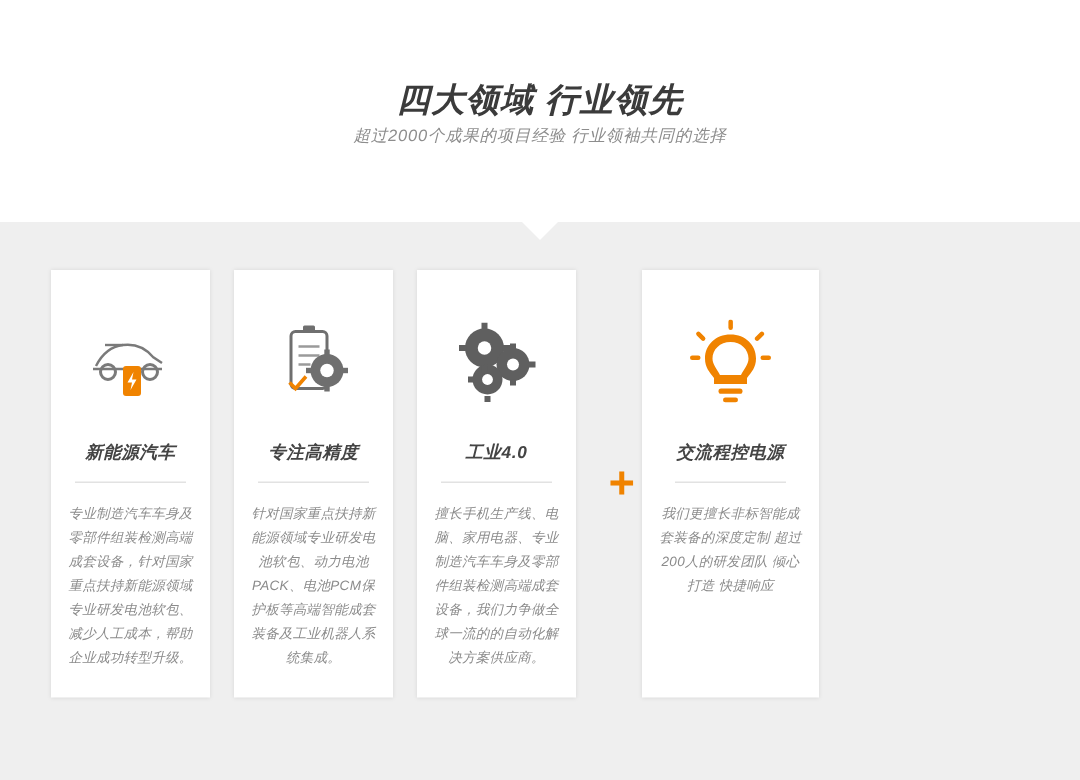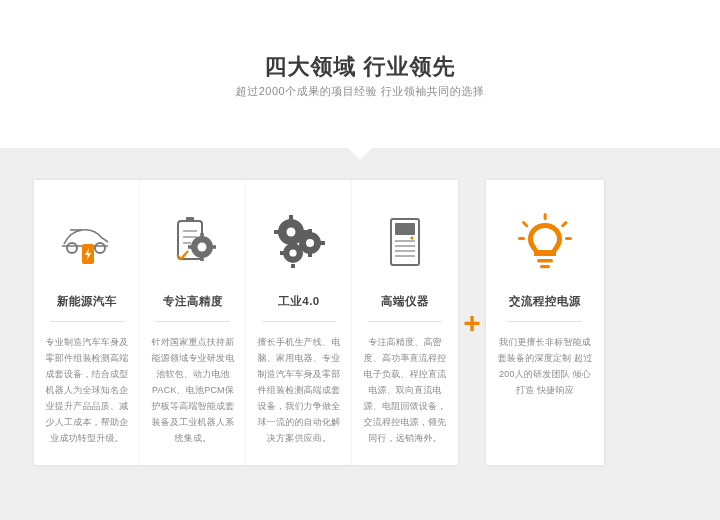--- a/index.html
+++ b/index.html
@@ -11,20 +11,21 @@
     height: 520px;
     background: #ffffff;
     font-family: "Liberation Sans", sans-serif;
     overflow: hidden;
   }
   .page {
     position: relative;
     width: 720px;
     height: 520px;
     background: #6d28d9;
+    font-style: italic;
   }
   
   .header {
     position: relative;
     width: 720px;
     height: 148px;
     background: #ffffff;
     box-sizing: border-box;
     padding-top: 52px;
     text-align: center;
@@ -65,20 +66,21 @@
     left: 34px;
     width: 652px;
     display: flex;
     align-items: flex-start;
   }
   .card {
     width: 106px;
     min-height: 285px;
     background: #ffffff;
     box-shadow: 0 0 3px rgba(0,0,0,0.10);
+    margin-right: 16px;
     box-sizing: border-box;
     padding: 26px 10px 18px 10px;
     text-align: center;
   }
   .card:last-child { margin-right: 0; }
   .card.wide {
     width: 118px;
   }
   .icon-wrap {
     height: 72px;
@@ -147,21 +149,21 @@
               <path d="M14 14 L26 14"></path>
             </g>
             <circle cx="16" cy="32" r="5" fill="none" stroke="#7a7a7a" stroke-width="2"></circle>
             <circle cx="44" cy="32" r="5" fill="none" stroke="#7a7a7a" stroke-width="2"></circle>
             <rect x="26" y="28" width="12" height="20" rx="2" fill="#f08300"></rect>
             <path d="M33 32 L29 39 L32 39 L31 44 L35 37 L32 37 Z" fill="#ffffff"></path>
           </svg>
         </div>
         <div class="card-title">新能源汽车</div>
         <div class="divider"></div>
-        <div class="card-desc">专业制造汽车车身及零部件组装检测高端成套设备，结合成型机器人为全球知名企业提升产品品质、减少人工成本，帮助企业成功转型升级。</div>
+        <div class="card-desc">专业制造汽车车身及零部件组装检测高端成套设备，针对国家重点扶持新能源领域专业研发电池软包、减少人工成本，帮助企业成功转型升级。</div>
       </div>
 
       <div class="card">
         <div class="icon-wrap">
           <svg width="58" height="54" viewBox="0 0 58 54">
             <rect x="14" y="6" width="24" height="38" rx="3" fill="none" stroke="#6f6f6f" stroke-width="2"></rect>
             <rect x="22" y="2" width="8" height="5" rx="1" fill="#6f6f6f"></rect>
             <path d="M19 16 L33 16 M19 22 L33 22 M19 28 L27 28" stroke="#9a9a9a" stroke-width="1.6"></path>
             <circle cx="38" cy="32" r="11" fill="#6f6f6f"></circle>
             <circle cx="38" cy="32" r="4.5" fill="#ffffff"></circle>
@@ -203,38 +205,20 @@
               <rect x="22" y="49" width="4" height="4"></rect>
               <rect x="11" y="36" width="4" height="4"></rect>
             </g>
           </svg>
         </div>
         <div class="card-title">工业4.0</div>
         <div class="divider"></div>
         <div class="card-desc">擅长手机生产线、电脑、家用电器、专业制造汽车车身及零部件组装检测高端成套设备，我们力争做全球一流的的自动化解决方案供应商。</div>
       </div>
 
-      <div class="card">
-        <div class="icon-wrap">
-          <svg width="52" height="54" viewBox="0 0 52 54">
-            <rect x="12" y="4" width="28" height="46" rx="2" fill="none" stroke="#6f6f6f" stroke-width="2"></rect>
-            <rect x="16" y="8" width="20" height="12" rx="1" fill="#6f6f6f"></rect>
-            <g stroke="#9a9a9a" stroke-width="1.5">
-              <path d="M16 26 L36 26"></path>
-              <path d="M16 31 L36 31"></path>
-              <path d="M16 36 L36 36"></path>
-              <path d="M16 41 L36 41"></path>
-            </g>
-            <circle cx="33" cy="23" r="1.6" fill="#f08300"></circle>
-          </svg>
-        </div>
-        <div class="card-title">高端仪器</div>
-        <div class="divider"></div>
-        <div class="card-desc">专注高精度、高密度、高功率直流程控电子负载、程控直流电源、双向直流电源、电阻回馈设备，交流程控电源，领先同行，远销海外。</div>
-      </div>
 
       <div class="plus">+</div>
 
       <div class="card wide">
         <div class="icon-wrap">
           <svg width="62" height="58" viewBox="0 0 62 58">
             <g fill="#f08300">
               <path d="M31 10 C21 10 14 17 14 26 C14 32 17 35 20 39 L20 43 L42 43 L42 39 C45 35 48 32 48 26 C48 17 41 10 31 10 Z M31 15 C38 15 43 20 43 26 C43 30 40 33 38 37 L24 37 C22 33 19 30 19 26 C19 20 24 15 31 15 Z"></path>
               <rect x="23" y="46" width="16" height="3.5" rx="1.7"></rect>
               <rect x="26" y="52" width="10" height="3.2" rx="1.6"></rect>

